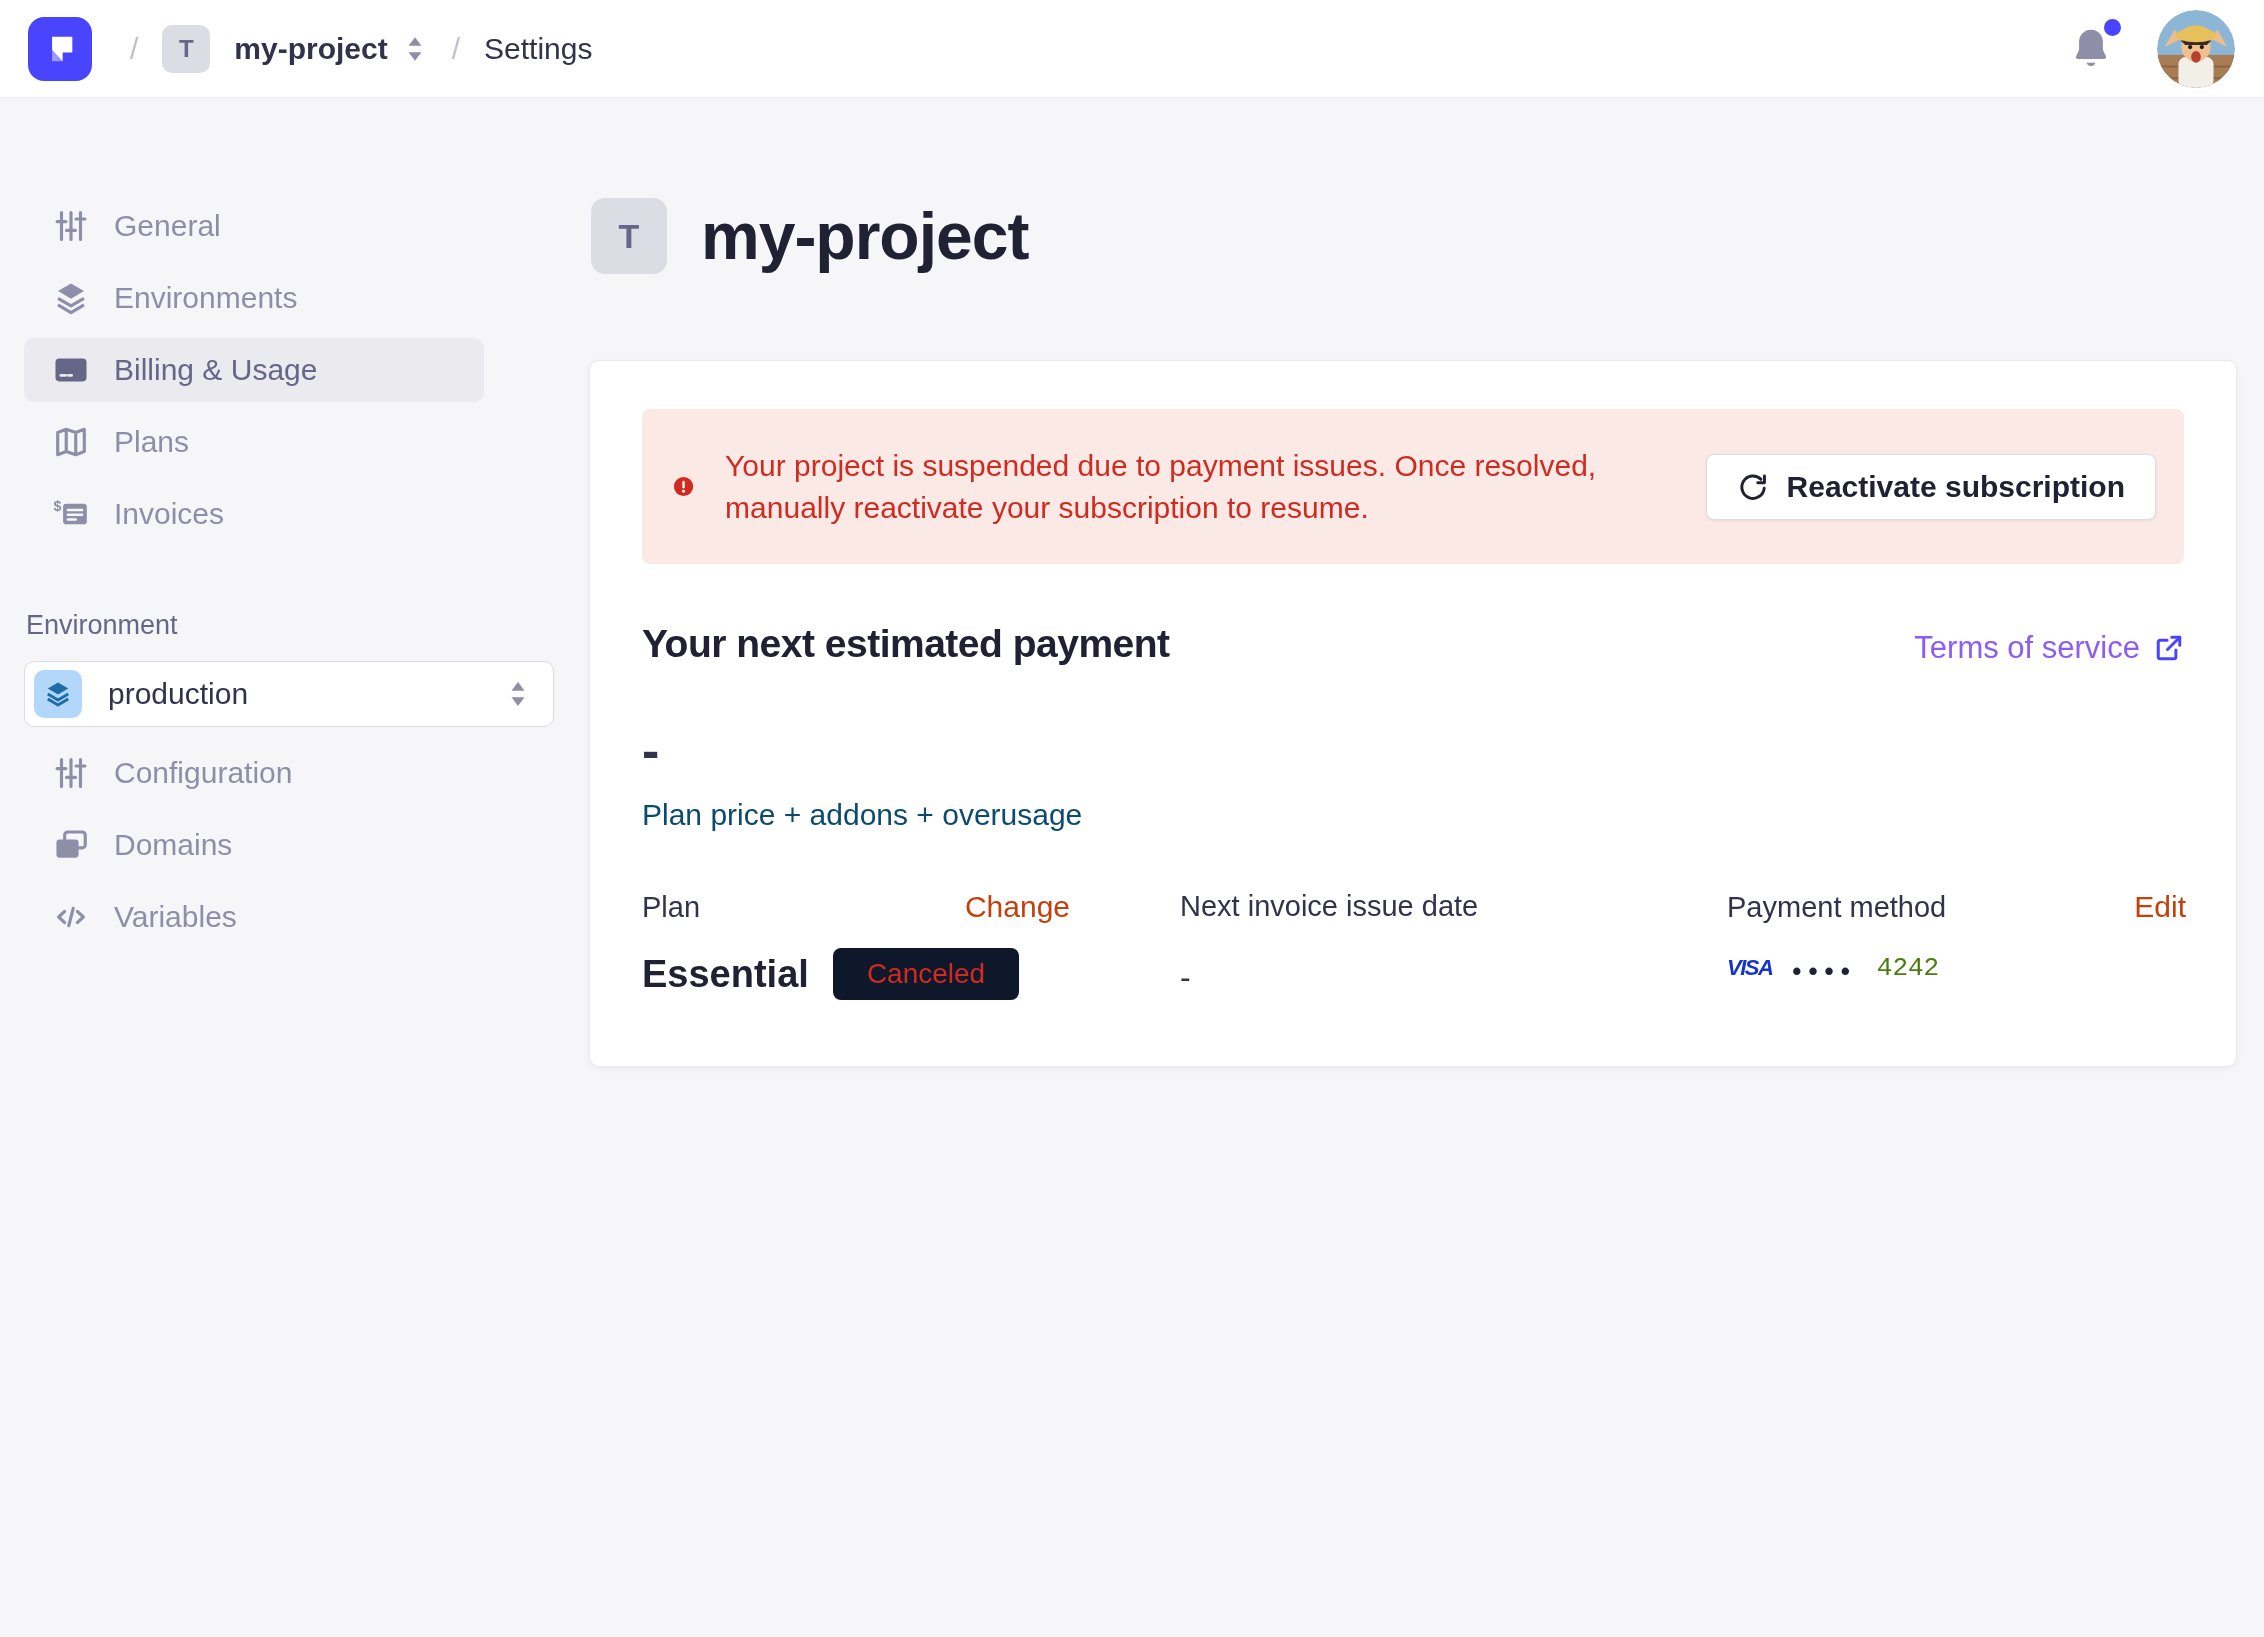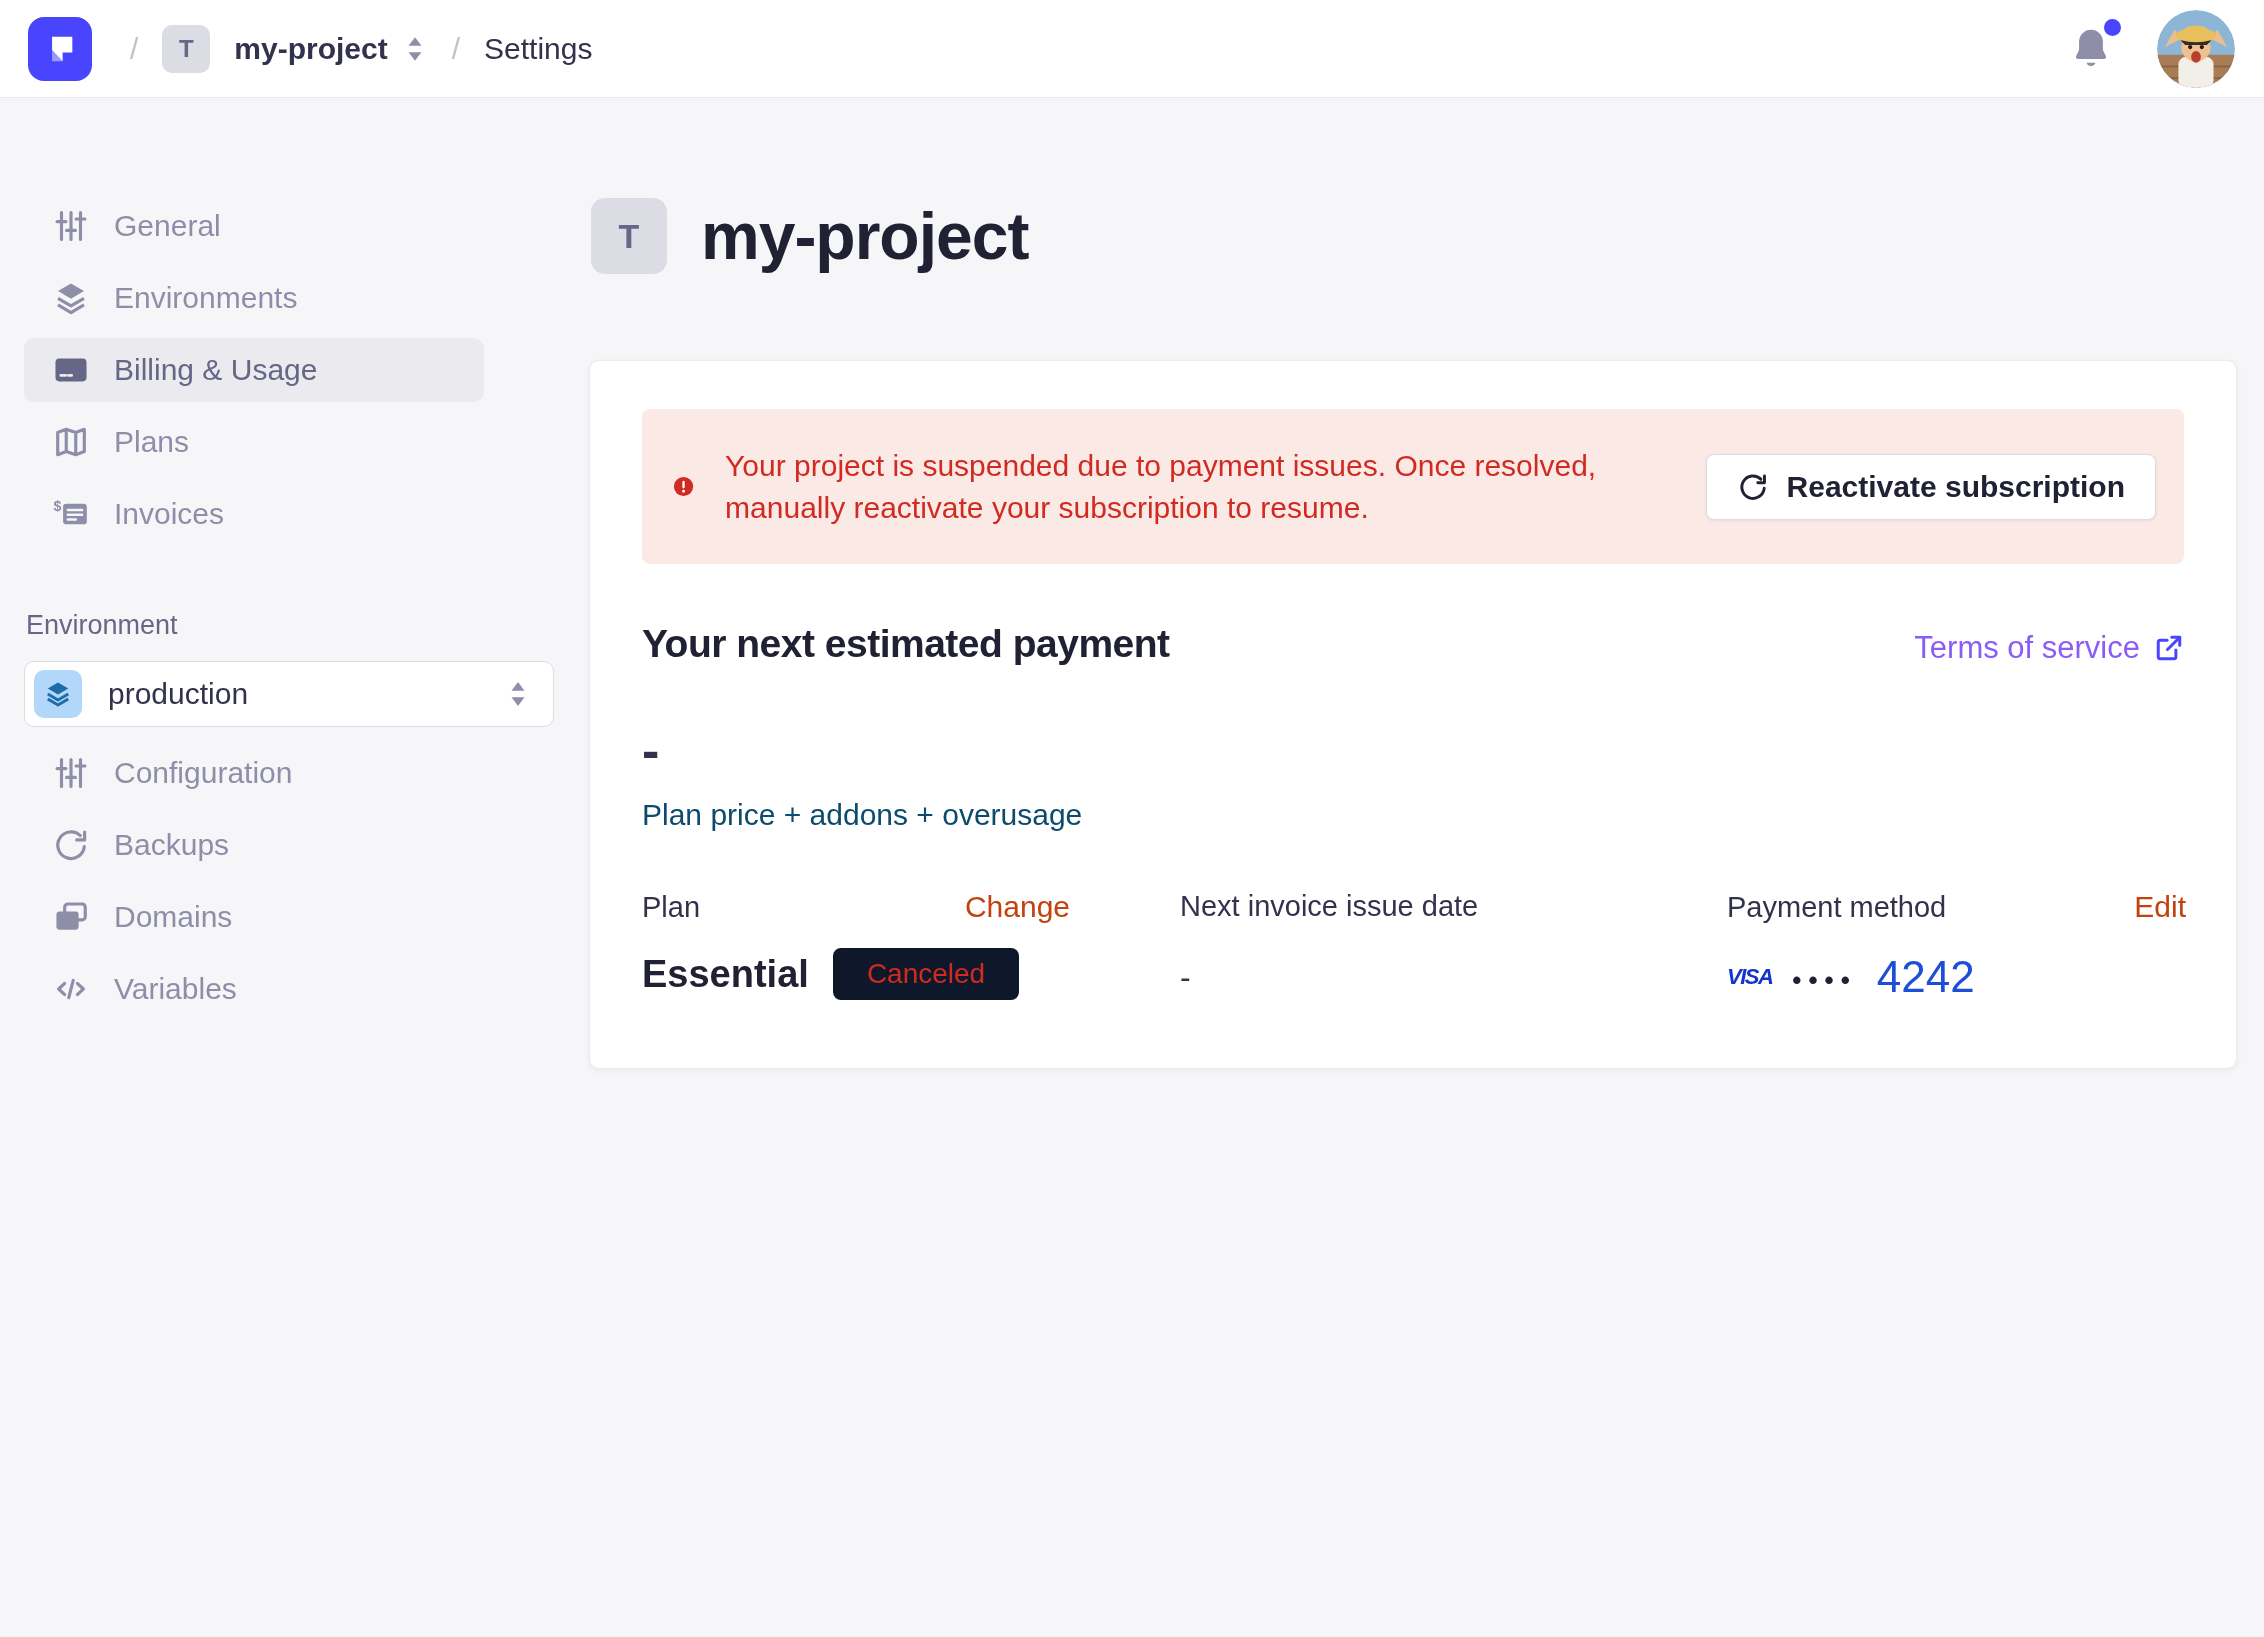--- a/index.html
+++ b/index.html
@@ -107,21 +107,21 @@
   .plan-value { margin-top:24px; display:flex; align-items:center; gap:24px; }
   .plan-name { font-size:38px; font-weight:700; color:#212134; }
   .badge-canceled {
     background:#0f172a; color:#d02b20; font-size:28px;
     padding:10px 34px; border-radius:8px;
   }
   .invoice-value { margin-top:36px; font-size:32px; color:#32324d; }
   .pm-value { margin-top:28px; display:flex; align-items:center; gap:20px; }
   .visa-mark { color:#1434cb; font-size:22px; font-weight:800; font-style:italic; letter-spacing:-1.5px; }
   .pm-dots { color:#212134; font-size:26px; letter-spacing:7px; font-weight:700; line-height:1; padding-top:6px; }
-  .pm-last4 { color:#1d4ed8; font-size:44px; }
+  .pm-last4 { color:#4d7c0f; font-size:26px;font-family:Liberation Mono, monospace; }
 
   .stroke-ic { fill:none; stroke:currentColor; stroke-width:2; stroke-linecap:round; stroke-linejoin:round; }
 </style>
 </head>
 <body>
 
 <div class="header">
   <div class="logo">
     <svg width="44" height="44" viewBox="0 0 100 100">
       <polygon points="32,22 78,22 78,58 56,58 56,78 32,52" fill="#ffffff"></polygon>
@@ -234,27 +234,20 @@
   </div>
 
   <div class="env-items">
     <div class="nav-item">
       <svg class="ic stroke-ic" viewBox="0 0 24 24">
         <path d="M6 3.5v17M3.2 9.2h5.6M12 3.5v17M9.2 14.8h5.6M18 3.5v17M15.2 7.6h5.6"></path>
       </svg>
       <span>Configuration</span>
     </div>
     <div class="nav-item">
-      <svg class="ic stroke-ic" viewBox="0 0 24 24">
-        <path d="M20.4 13a8.4 8.4 0 1 1-2.5-6.9"></path>
-        <polyline points="20.6 3.8 20.6 8.8 15.6 8.8"></polyline>
-      </svg>
-      <span>Backups</span>
-    </div>
-    <div class="nav-item">
       <svg class="ic" viewBox="0 0 24 24">
         <rect x="8" y="3.8" width="13" height="10" rx="2" fill="none" stroke="currentColor" stroke-width="2"></rect>
         <rect x="2.8" y="8.6" width="14" height="11.4" rx="2" fill="currentColor"></rect>
       </svg>
       <span>Domains</span>
     </div>
     <div class="nav-item">
       <svg class="ic stroke-ic" viewBox="0 0 24 24">
         <polyline points="8 8.5 4.2 12 8 15.5"></polyline>
         <polyline points="16 8.5 19.8 12 16 15.5"></polyline>

